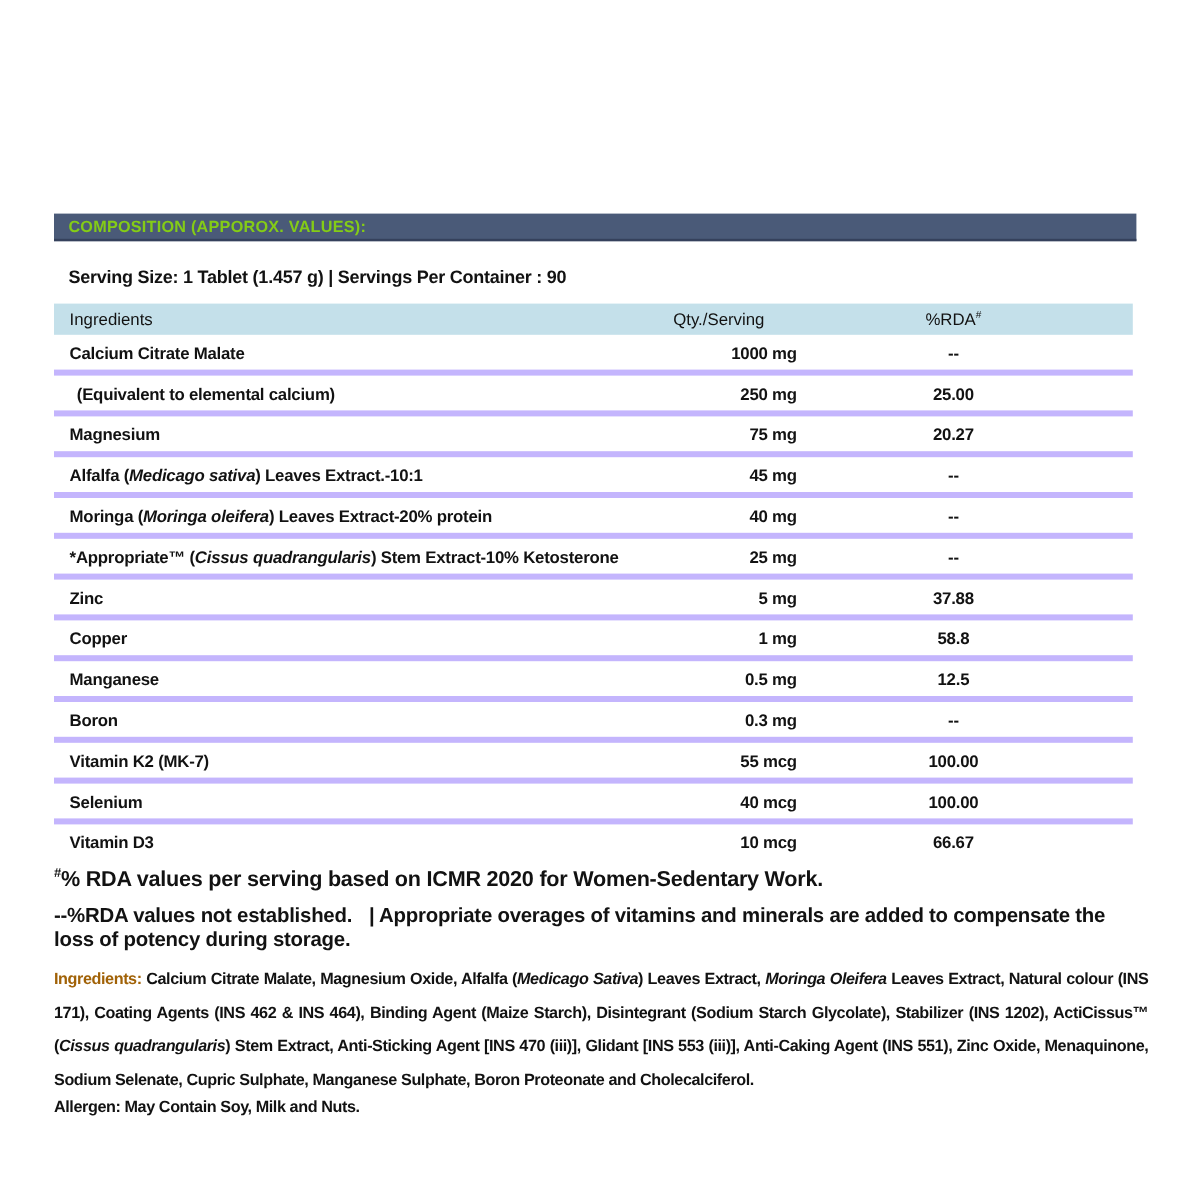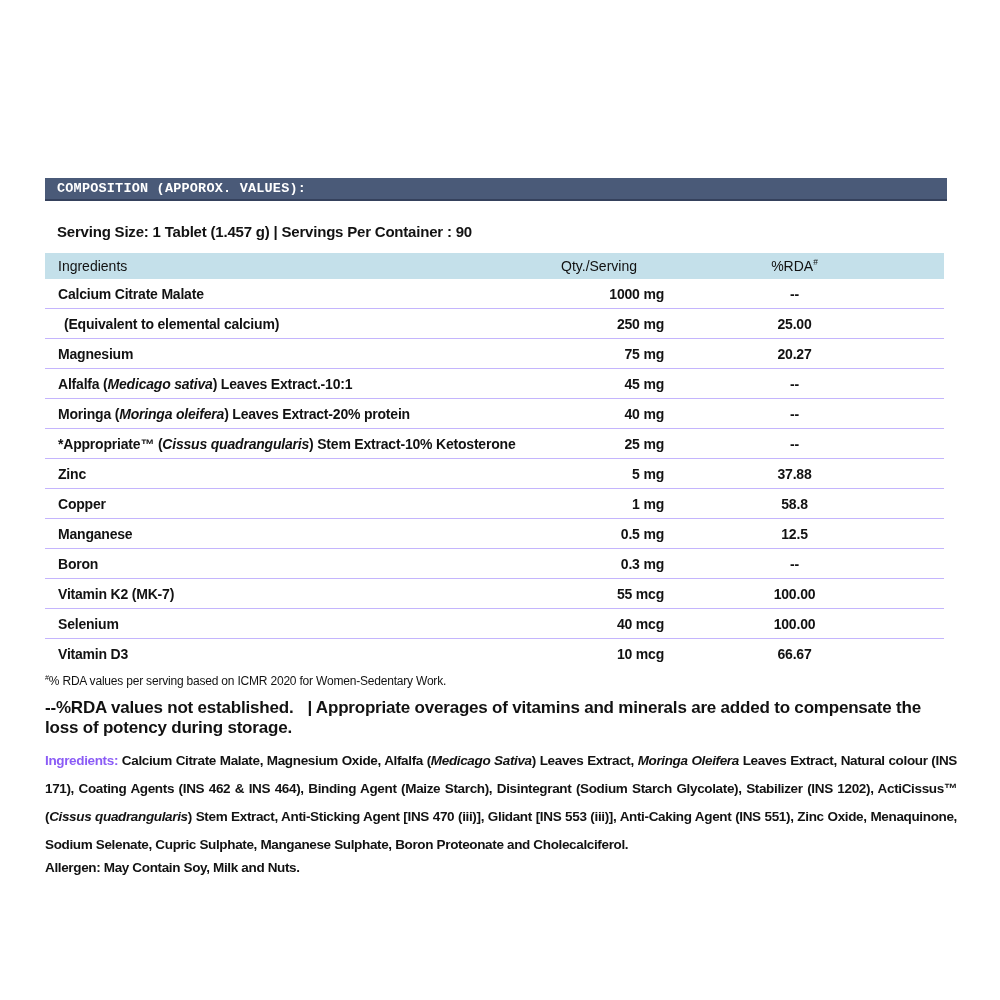--- a/index.html
+++ b/index.html
@@ -29,25 +29,24 @@
     width: 902px;
     height: 23px;
     background: #4a5a78;
     border-bottom: 2px solid #35415c;
     display: flex;
     align-items: center;
     padding-left: 12px;
     box-sizing: border-box;
   }
   .comp-bar .bar-title {
-    color: #ffffff;
+    color: #84cc16;
     font-weight: 700;
     font-size: 13.5px;
     letter-spacing: 0.2px;
-    font-family: Liberation Mono, monospace;
   }
   
   .serving-line {
     margin-top: 22px;
     padding-left: 12px;
     font-size: 15px;
     font-weight: 700;
     letter-spacing: -0.2px;
   }
   
@@ -60,61 +59,61 @@
     height: 26px;
     display: flex;
     align-items: center;
     font-weight: 400;
     font-size: 14px;
   }
   .trow {
     height: 29px;
     display: flex;
     align-items: center;
-    border-bottom: 1px solid #c4b5fd;
+    border-bottom: 5px solid #c4b5fd;
     font-weight: 700;
     font-size: 14px;
     letter-spacing: -0.2px;
   }
   .trow:last-child { border-bottom: none; }
   .c-name  { flex: 1 1 auto; padding-left: 13px; box-sizing: border-box; }
   .c-name.indent { padding-left: 19px; }
   .c-qty   { flex: 0 0 130px; text-align: right; box-sizing: border-box; }
   .c-rda   { flex: 0 0 280px; text-align: center; padding-right: 19px; box-sizing: border-box; }
   .thead .c-qty { text-align: center; }
   sup {
     font-size: 60%;
     vertical-align: super;
     line-height: 0;
   }
   
   .footnote1 {
     margin-top: 6px;
-    font-weight: 400;
-    font-size: 12px;
+    font-weight: 700;
+    font-size: 18px;
     letter-spacing: -0.2px;
   }
   .footnote2 {
     margin-top: 10px;
     font-weight: 700;
     font-size: 17px;
     letter-spacing: -0.2px;
   }
   .footnote2 .overage { margin-left: 14px; }
   
   .ing-para {
     margin-top: 9px;
     width: 912px;
     font-weight: 700;
     font-size: 13.5px;
     letter-spacing: -0.35px;
     line-height: 28px;
     text-align: justify;
   }
-  .ing-para .para-label { color: #8b5cf6; }
+  .ing-para .para-label { color: #a16207; }
   .allergen-line {
     margin-top: 1px;
     font-weight: 700;
     font-size: 13.5px;
     letter-spacing: -0.35px;
   }
 </style>
 </head>
 <body>
 

